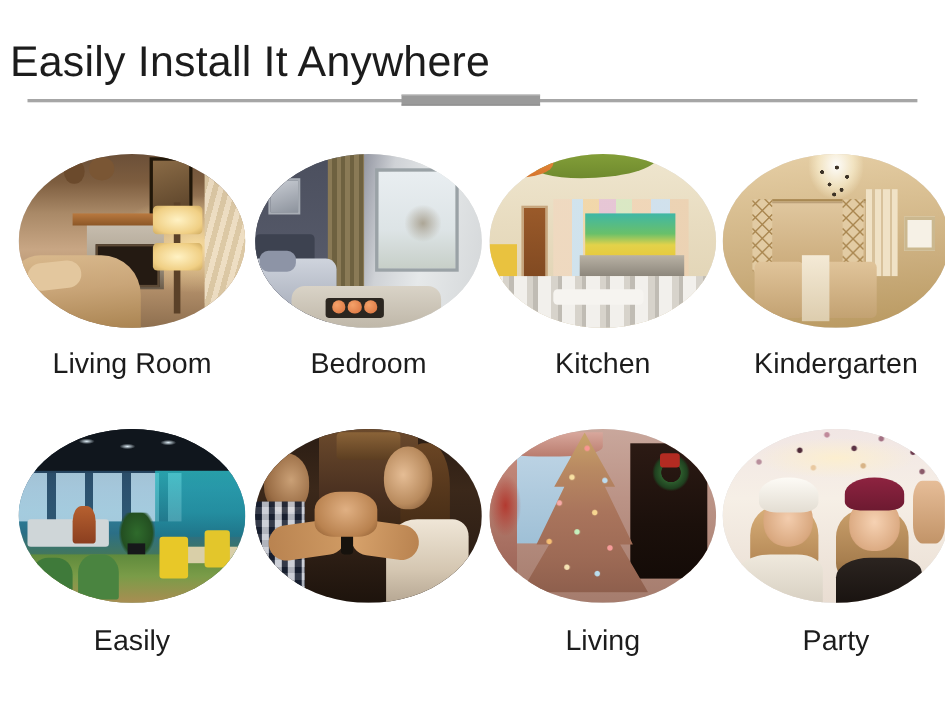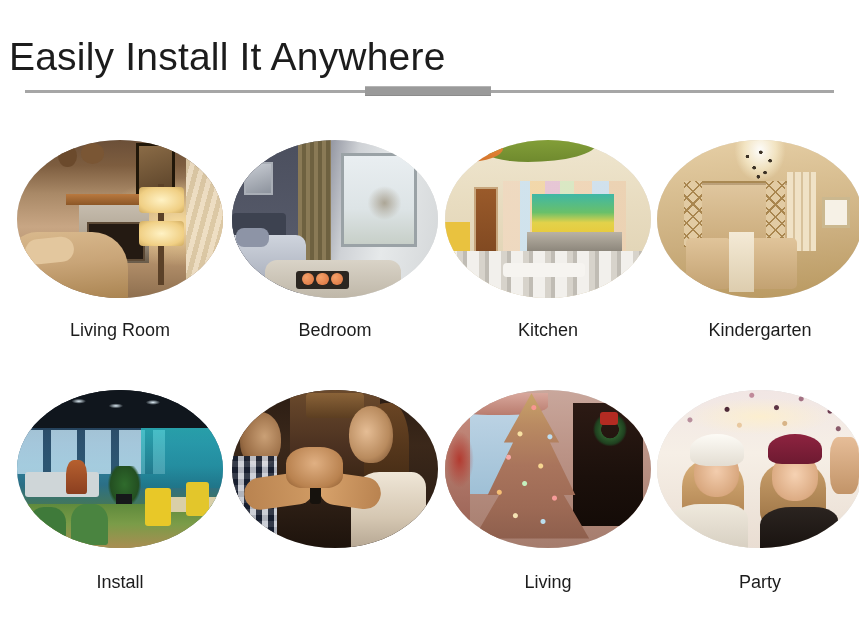--- a/index.html
+++ b/index.html
@@ -87,21 +87,21 @@
     overflow: hidden;
     position: relative;
     background: #ddd;
   }
   .thumb .scene {
     position: absolute;
     inset: 0;
   }
   .label {
     margin-top: 16px;
-    font-size: 18px;
+    font-size: 26px;
     font-weight: 400;
     color: #1c1c1c;
     line-height: 32px;
     white-space: nowrap;
   }
   .row-2 .label { margin-top: 18px; }
 
   
 
   
@@ -669,21 +669,21 @@
           <div class="plant-a"></div>
           <div class="plant-pot"></div>
           <div class="rug"></div>
           <div class="bench-w"></div>
           <div class="chair-y1"></div>
           <div class="chair-y2"></div>
           <div class="chair-g1"></div>
           <div class="chair-g2"></div>
         </div>
       </div>
-      <div class="label">Install</div>
+      <div class="label">Easily</div>
     </div>
 
     <div class="cell cell-1">
       <div class="thumb">
         <div class="scene sc-anniv">
           <div class="backwall"></div>
           <div class="radio"></div>
           <div class="man-head"></div>
           <div class="woman-hair"></div>
           <div class="woman-head"></div>

